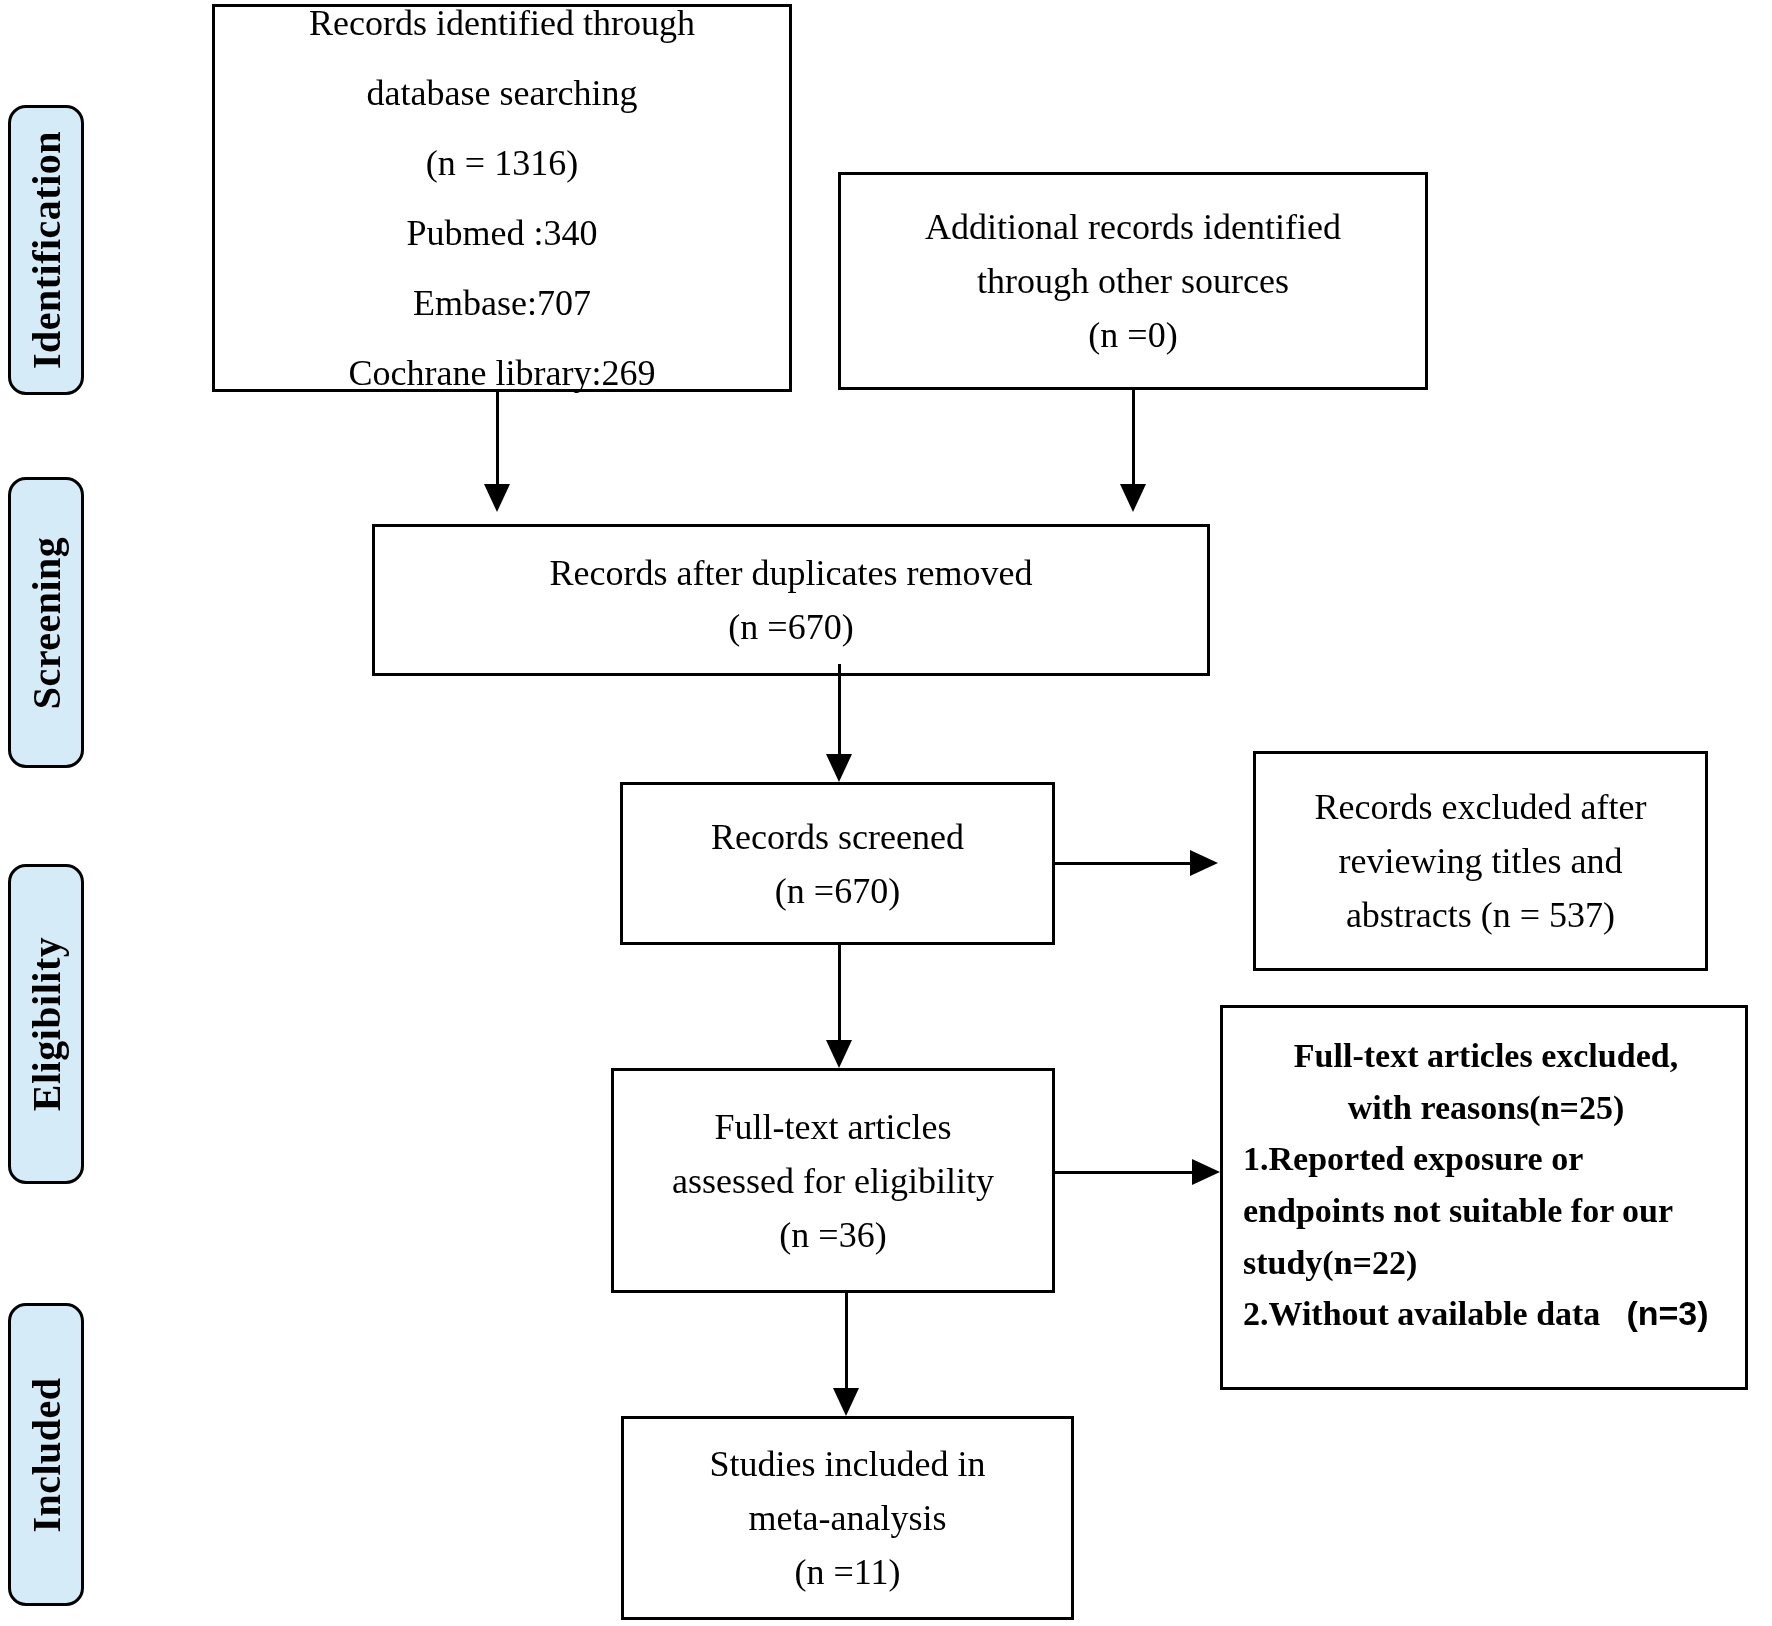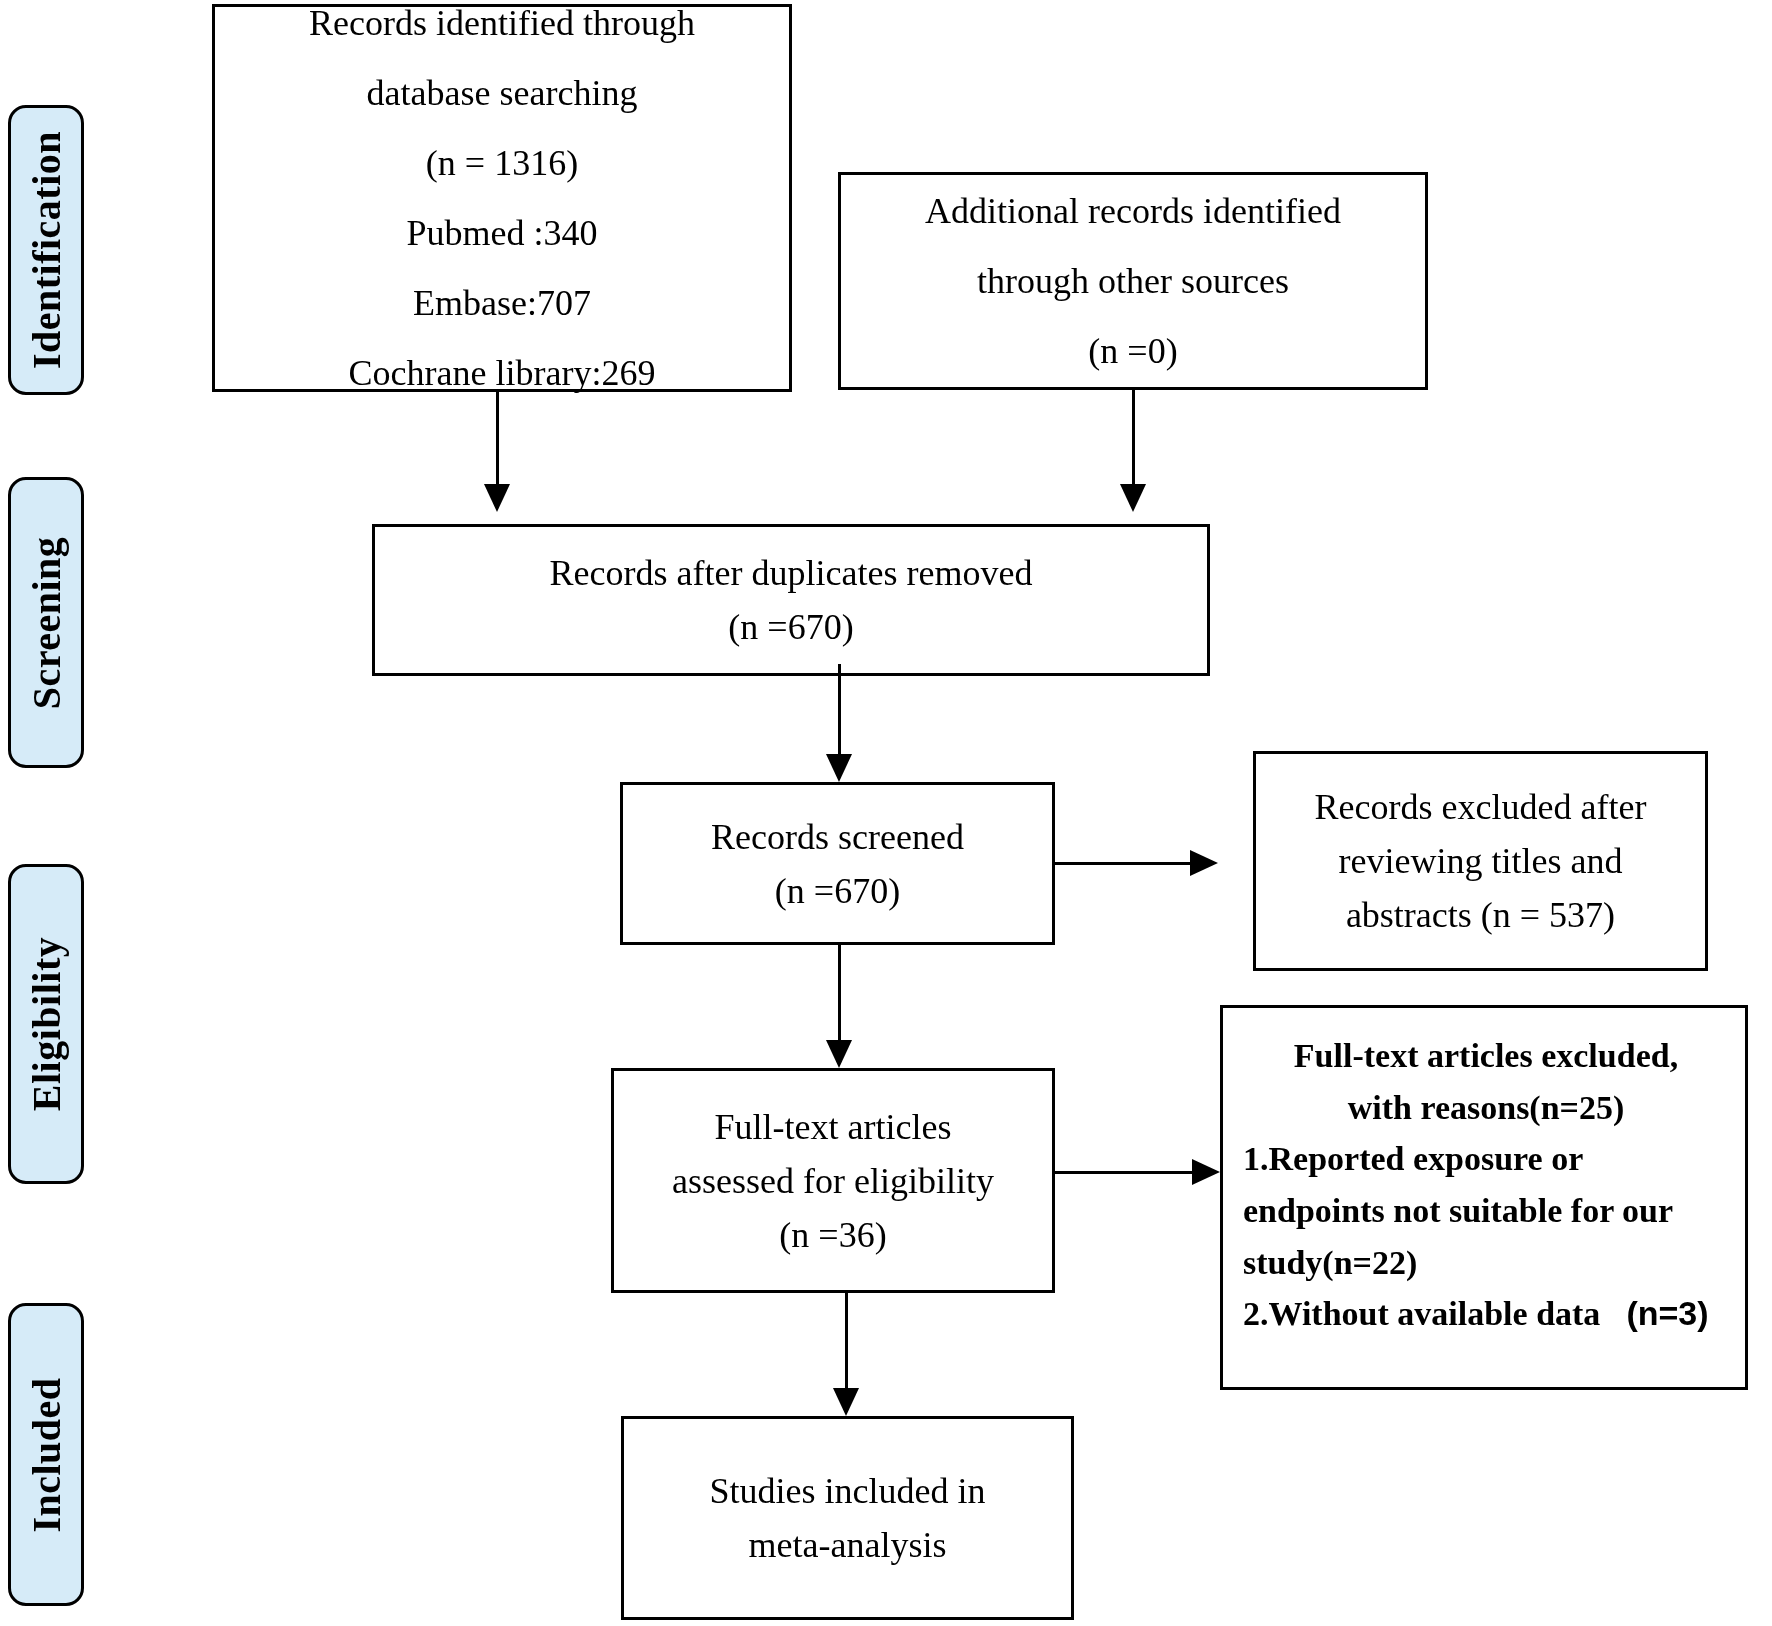--- a/index.html
+++ b/index.html
@@ -102,21 +102,21 @@
 
   <div class="box" style="left:212px;top:4px;width:580px;height:388px;gap:16px;">
     <div class="bline">Records identified through</div>
     <div class="bline">database searching</div>
     <div class="bline">(n = 1316)</div>
     <div class="bline">Pubmed :340</div>
     <div class="bline">Embase:707</div>
     <div class="bline">Cochrane library:269</div>
   </div>
 
-  <div class="box" style="left:838px;top:172px;width:590px;height:218px;gap:16px;">
+  <div class="box" style="left:838px;top:172px;width:590px;height:218px;">
     <div class="bline">Additional records identified</div>
     <div class="bline">through other sources</div>
     <div class="bline">(n =0)</div>
   </div>
 
   <div class="box" style="left:372px;top:524px;width:838px;height:152px;">
     <div class="bline">Records after duplicates removed</div>
     <div class="bline">(n =670)</div>
   </div>
 
@@ -140,20 +140,21 @@
   <div class="box reasons" style="left:1220px;top:1005px;width:528px;height:385px;">
     <div class="c">Full-text articles excluded,</div>
     <div class="c">with reasons(n=25)</div>
     <div class="r">1.Reported exposure or endpoints not suitable for our study(n=22)</div>
     <div class="r"><span>2.Without available data</span><span class="nsans">(n=3)</span></div>
   </div>
 
   <div class="box" style="left:621px;top:1416px;width:453px;height:204px;">
     <div class="bline">Studies included in</div>
     <div class="bline">meta-analysis</div>
+    <div class="bline">(n =11)</div>
   </div>
 
   <div class="vline" style="left:496px;top:392px;height:96px;"></div>
   <div class="head-down" style="left:484px;top:484px;"></div>
 
   <div class="vline" style="left:1132px;top:390px;height:98px;"></div>
   <div class="head-down" style="left:1120px;top:484px;"></div>
 
   <div class="vline" style="left:838px;top:664px;height:92px;"></div>
   <div class="head-down" style="left:826px;top:754px;"></div>

